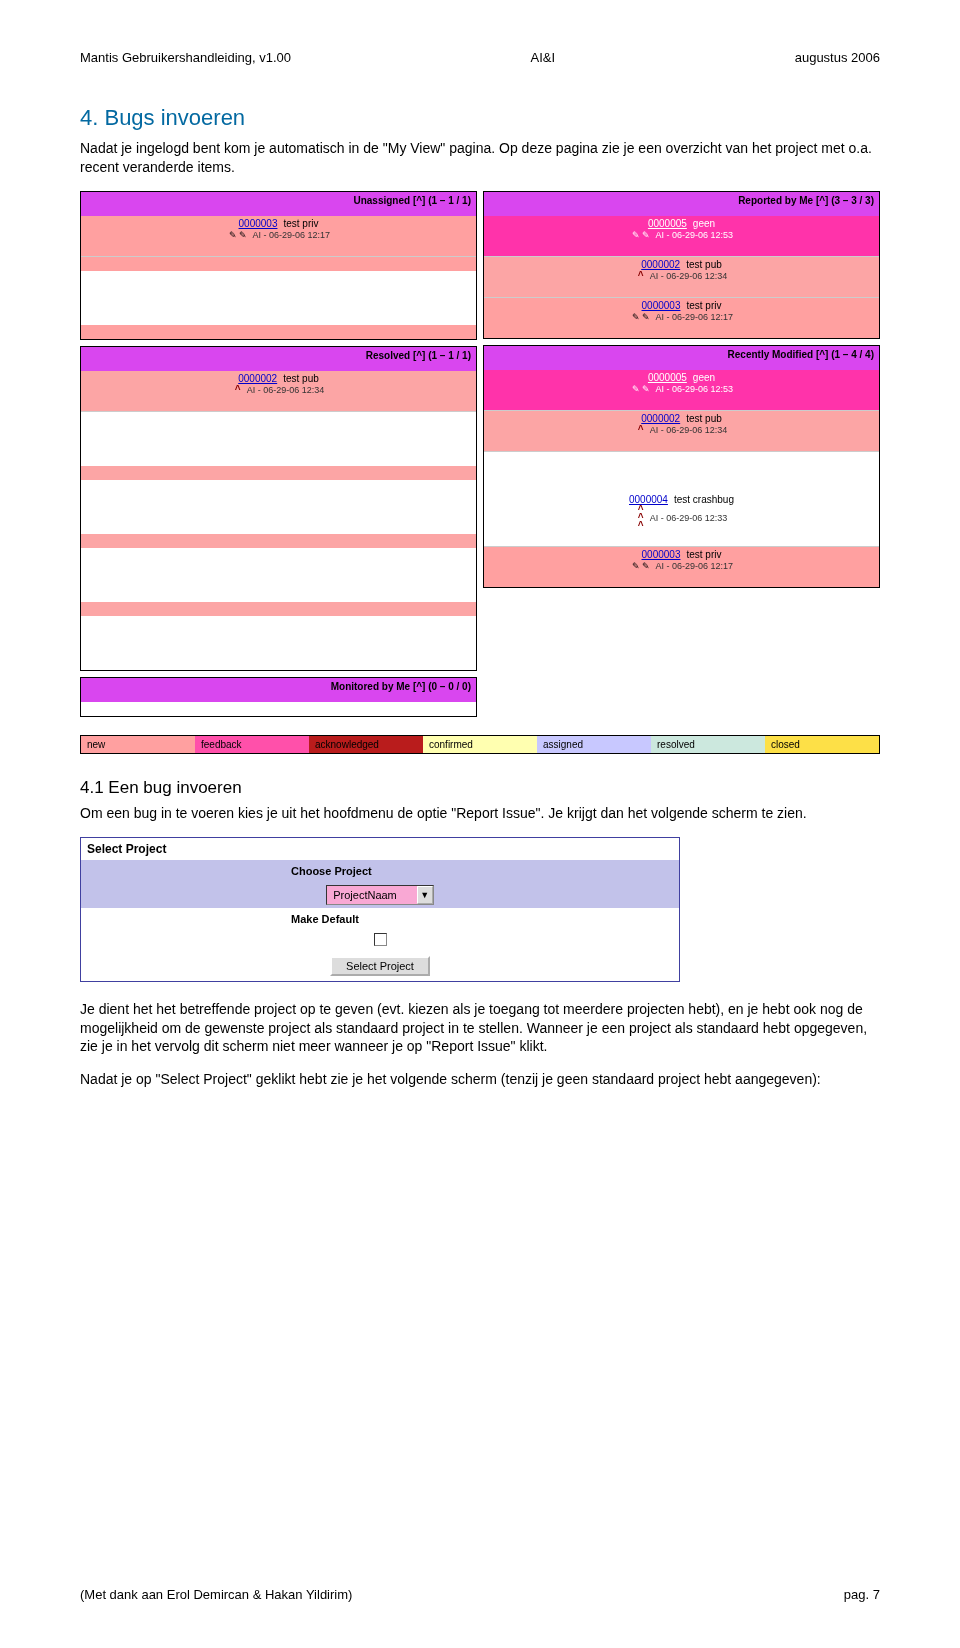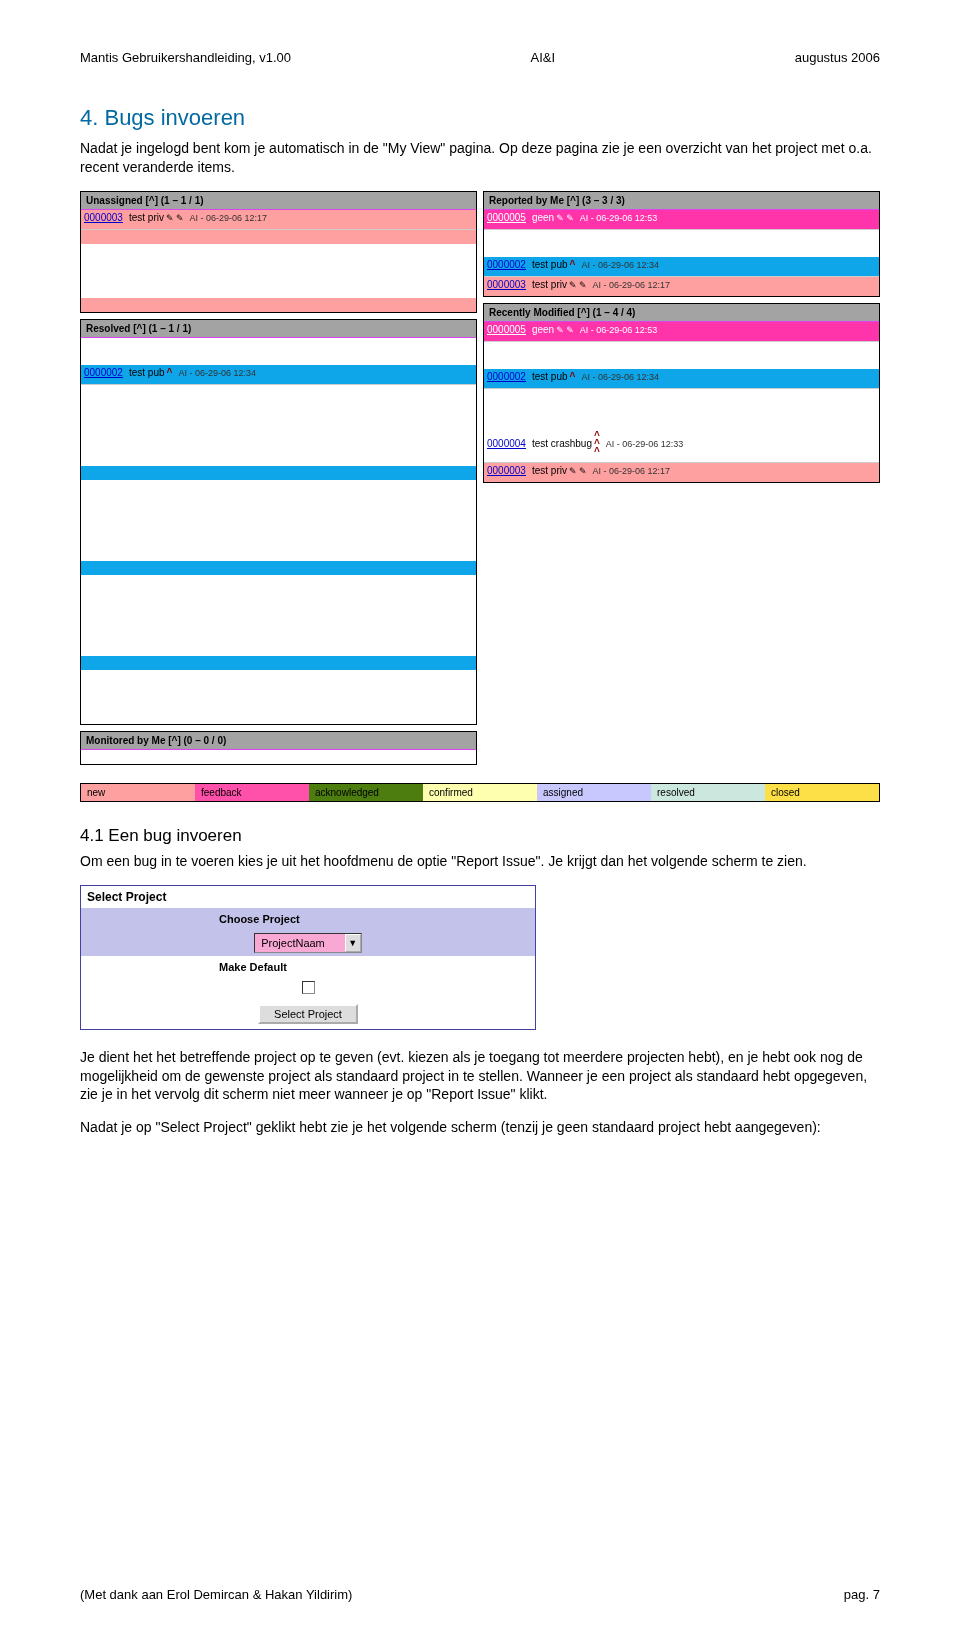--- a/index.html
+++ b/index.html
@@ -33,70 +33,73 @@
   .myview-wrap {
     display: flex;
     gap: 6px;
     margin: 8px 0 10px 0;
     font-size: 10px;
     font-family: Verdana, sans-serif;
   }
   .col { flex: 1; display: flex; flex-direction: column; gap: 6px; }
   .panel { border: 1px solid #000; }
   .panel-head {
-    background: #a3a3a3;
+    background: #d946ef;
     font-weight: bold;
     padding: 3px 5px;
     font-size: 10px;
-    border-bottom: 1px solid #d946ef;
+    border-bottom: 7px solid #d946ef;
+    text-align: right;
   }
   .row-item {
     display: flex;
-    padding: 2px 3px 6px 3px;
+    flex-direction: column;
+    padding: 2px 3px 16px 3px;
     border-bottom: 1px solid #ccc;
+    align-items: center;
   }
   .row-item:last-child { border-bottom: none; }
   .row-top { display: flex; align-items: center; gap: 6px; }
   .bugid { color: #0000cc; text-decoration: underline; font-size: 10px; }
   .bugtext { font-size: 10px; }
   .row-bot { display: flex; align-items: center; gap: 6px; padding-left: 2px; padding-top:1px;}
   .meta { color: #333; font-size: 9px; }
   .pencils { font-size: 9px; }
   .uparrows { color: #880000; font-size: 10px; font-weight: bold; line-height: 0.8; }
   .bg-pink { background: #ffa0a0; }
   .bg-hotpink { background: #ff33aa; color: #fff; }
   .bg-hotpink .bugid { color: #fff; }
-  .bg-mint { background: #0ea5e9; margin-top: 27px; }
+  .bg-mint { background: #fca5a5; }
   .bg-white { background: #fff; margin-top: 40px; }
   .panel-empty { height: 14px; background: #fff; }
   .fillerrow { height: 14px; }
 
   .legend {
     border: 1px solid #000;
     display: flex;
     font-size: 10px;
     margin-top: 18px;
   }
   .legend div { flex: 1; padding: 3px 6px; }
   .lg-new { background: #ffa0a0; }
   .lg-fb { background: #ff50aa; }
-  .lg-ack { background: #4d7c0f; }
+  .lg-ack { background: #b91c1c; }
   .lg-conf { background: #ffffb0; }
   .lg-asg { background: #c8c8ff; }
   .lg-res { background: #cce8de; }
   .lg-cls { background: #fde047; }
 
   .subhead { font-size: 17px; font-weight: normal; margin: 24px 0 6px 0; }
 
   .selproj {
     border: 1px solid #4040a0;
     font-size: 11px;
     font-family: Verdana, sans-serif;
     margin: 10px 4px 18px 0;
-    width: 456px;
+    width: 600px;
   }
   .sp-title {
     background: #fff; font-weight: bold; padding: 4px 6px; font-size: 12px;
   }
   .sp-row { display: flex; align-items: center; flex-direction: column; }
   .sp-label { width: 190px; padding: 5px 6px; font-weight: bold; }
   .sp-field { flex: 1; padding: 3px 6px; }
   .sp-row.lav { background: #c2c2ea; }
   .sp-row.wht { background: #fff; }
   .sp-btnrow { background: #fff; text-align: center; padding: 5px; }

